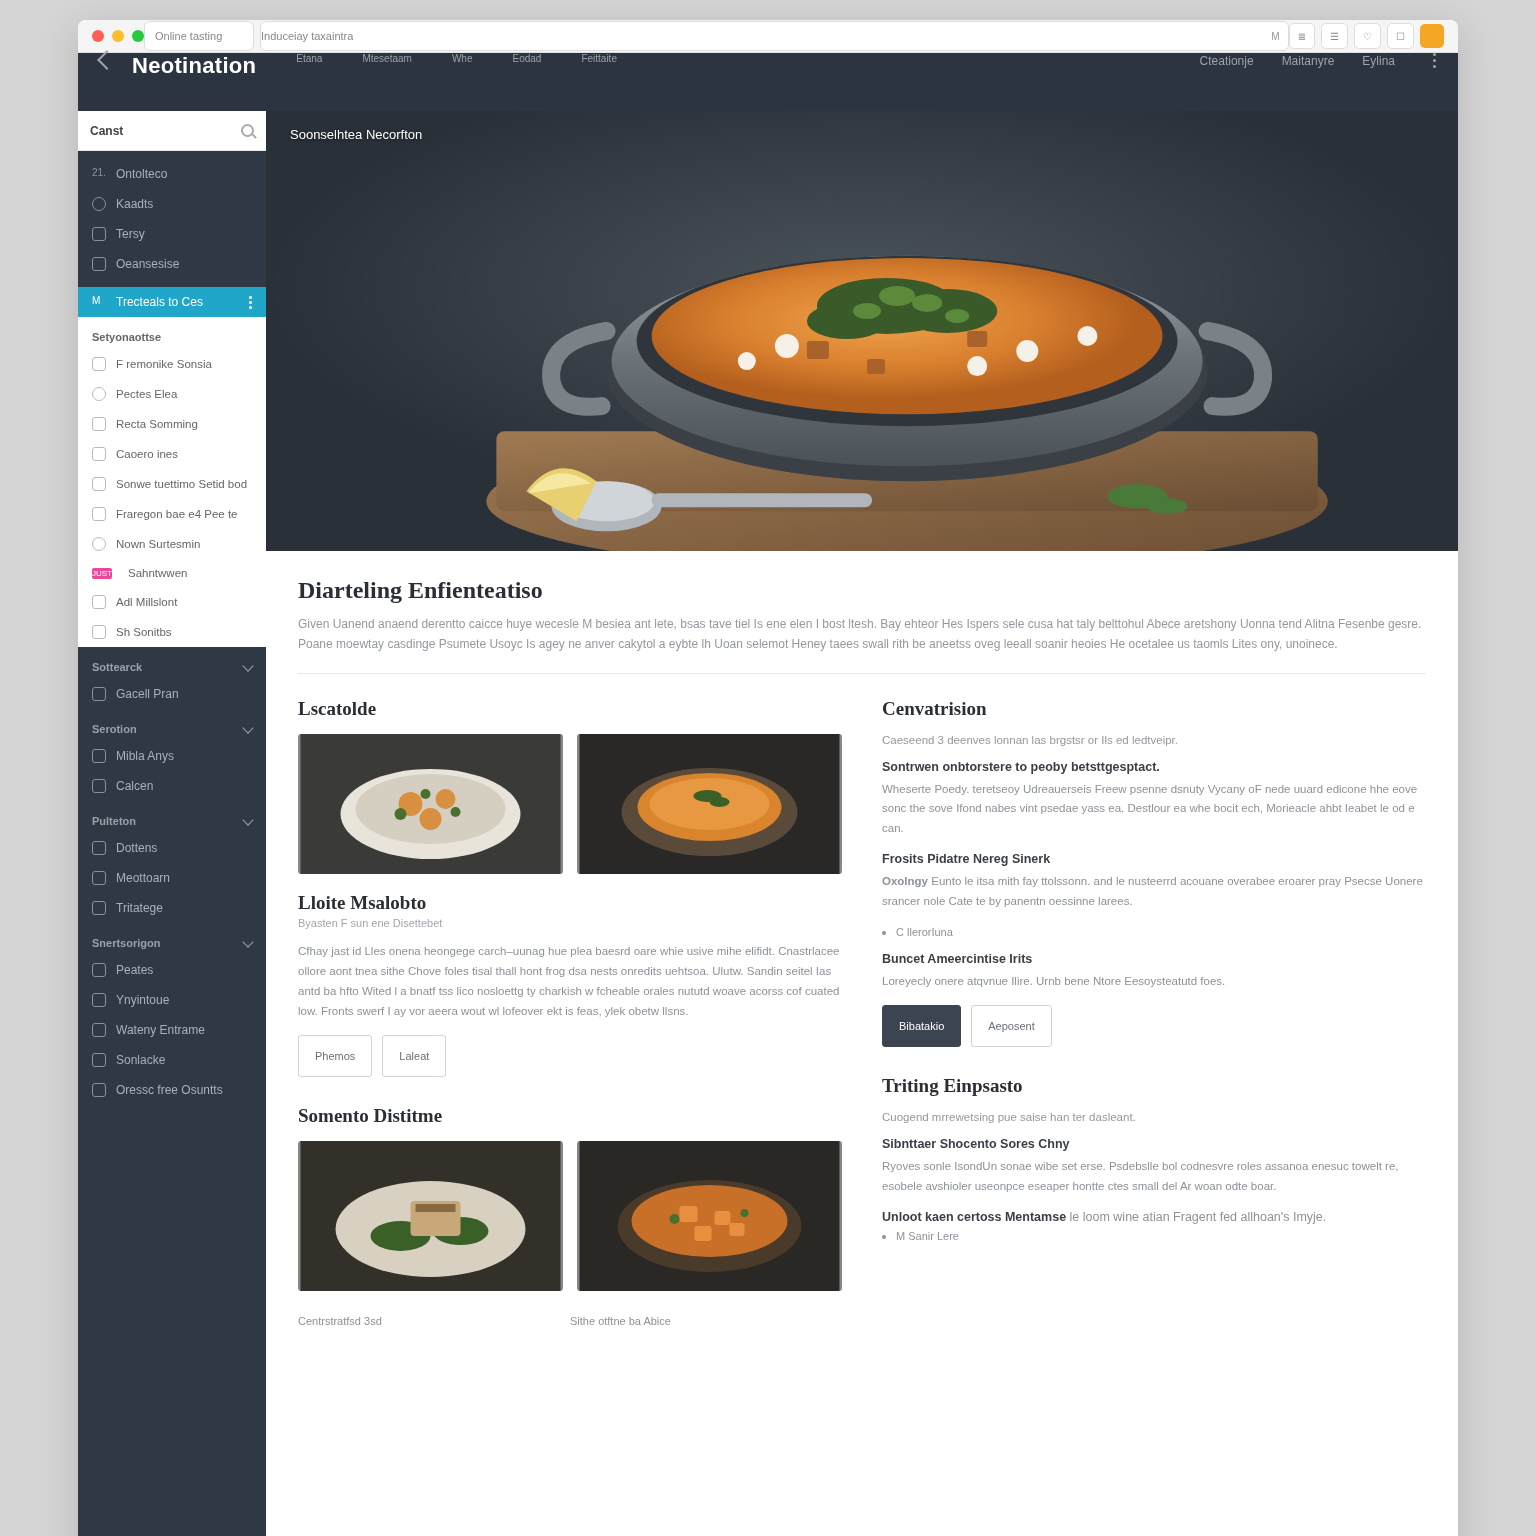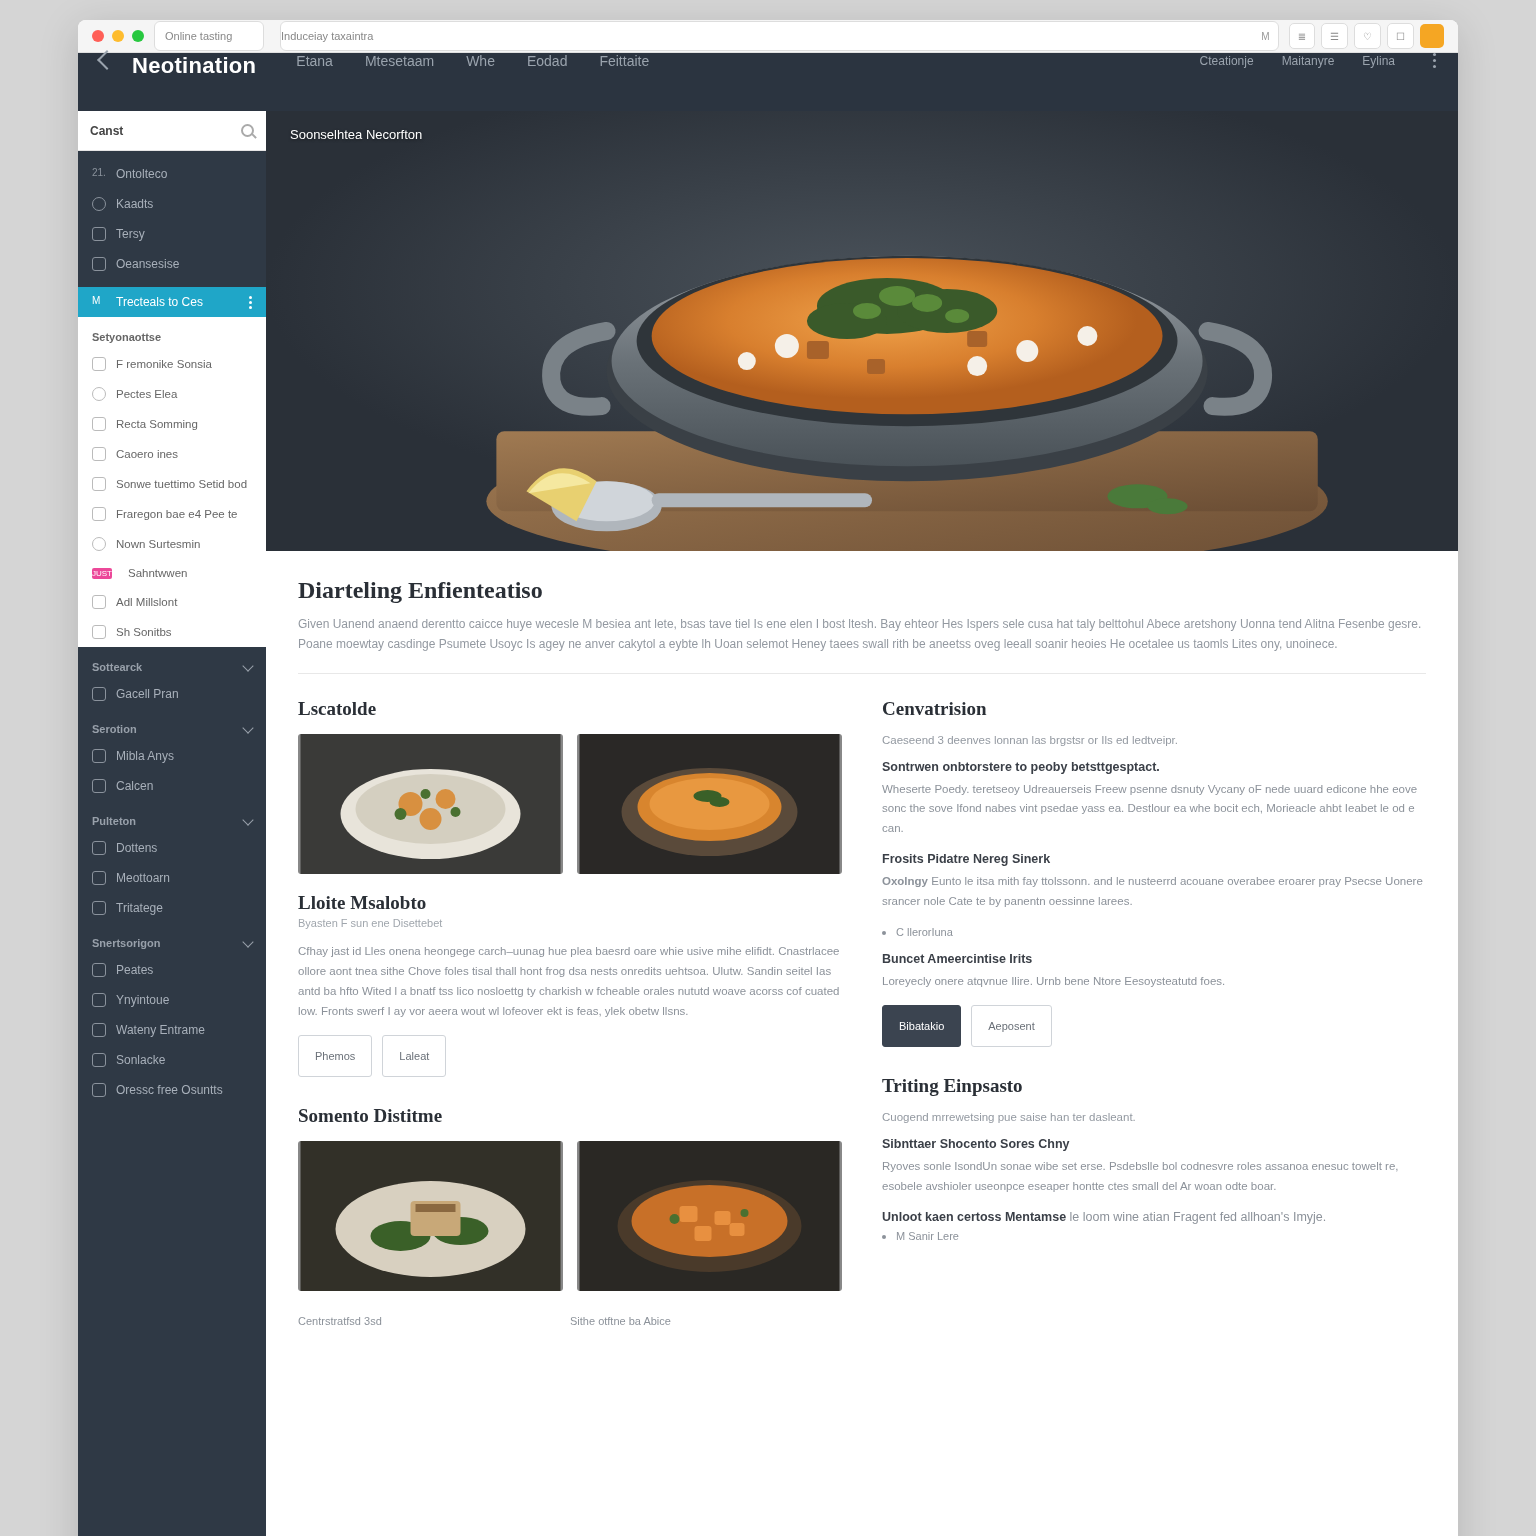--- a/index.html
+++ b/index.html
@@ -1,35 +1,35 @@
 <!DOCTYPE html>
 <html><head>
 <meta charset="utf-8">
 <style>
 *{box-sizing:border-box;margin:0;padding:0;font-family:-apple-system,BlinkMacSystemFont,"Segoe UI",Helvetica,Arial,sans-serif}
 body{background:#d5d5d5;display:flex;justify-content:center;padding:20px 0}
 .frame{width:1380px;background:#fff;border-radius:8px 8px 0 0;overflow:hidden;box-shadow:0 8px 40px rgba(0,0,0,.15)}
 
 
-.chrome{height:32px;background:#f5f5f5;display:flex;align-items:center;padding:16px 14px;gap:10px;border-bottom:1px solid #e0e0e0}
+.chrome{height:32px;background:#f5f5f5;display:flex;align-items:center;padding:16px 14px;gap:0;border-bottom:1px solid #e0e0e0}
 .dots{display:flex;gap:8px}
 .dot{width:12px;height:12px;border-radius:50%}
 .dot.r{background:#ff5f57}.dot.y{background:#febc2e}.dot.g{background:#28c840}
 .tab{background:#fff;border:1px solid #ddd;border-radius:6px;height:30px;width:110px;display:flex;align-items:center;padding:0 10px;font-size:11px;color:#888}
 .addr{flex:1;background:#fff;border:1px solid #ddd;border-radius:6px;height:30px;display:flex;align-items:center;justify-content:center;font-size:11px;color:#888;margin-left:6px}
 .addr-m{margin-left:auto;margin-right:8px;font-size:10px;color:#999}
 .chrome-right{display:flex;gap:6px;align-items:center}
 .chip{height:26px;border:1px solid #ddd;border-radius:5px;background:#fff;padding:0 8px;display:flex;align-items:center;font-size:10px;color:#888}
 .orng{width:24px;height:24px;border-radius:5px;background:#f5a623}
 
 
 .topnav{height:58px;background:#2b3440;display:flex;align-items:flex-start;padding:0 22px;color:#c9ced4}
 .back{width:14px;height:14px;border-left:2px solid #9aa3ad;border-bottom:2px solid #9aa3ad;transform:rotate(45deg);margin-right:18px}
 .brand{color:#fff;font-size:22px;font-weight:600;letter-spacing:.3px;margin-right:40px}
-.navlinks{display:flex;gap:32px;font-size:14px;color:#9aa3ad}
+.navlinks{display:flex;gap:40px;font-size:10px;color:#9aa3ad}
 .navlinks span{cursor:pointer}
 .navright{margin-left:auto;display:flex;gap:28px;font-size:12px;color:#9aa3ad;align-items:center}
 .kebab{display:flex;flex-direction:column;gap:3px;margin-left:10px}
 .kebab i{width:3px;height:3px;background:#9aa3ad;border-radius:50%}
 
 .appbody{display:flex;min-height:1500px}
 
 
 .sidebar{width:188px;background:#2f3945;color:#a8b0ba;font-size:12px;display:flex;flex-direction:column}
 .search{background:#fff;height:40px;display:flex;align-items:center;padding:0 12px;border-bottom:1px solid #e6e6e6}

